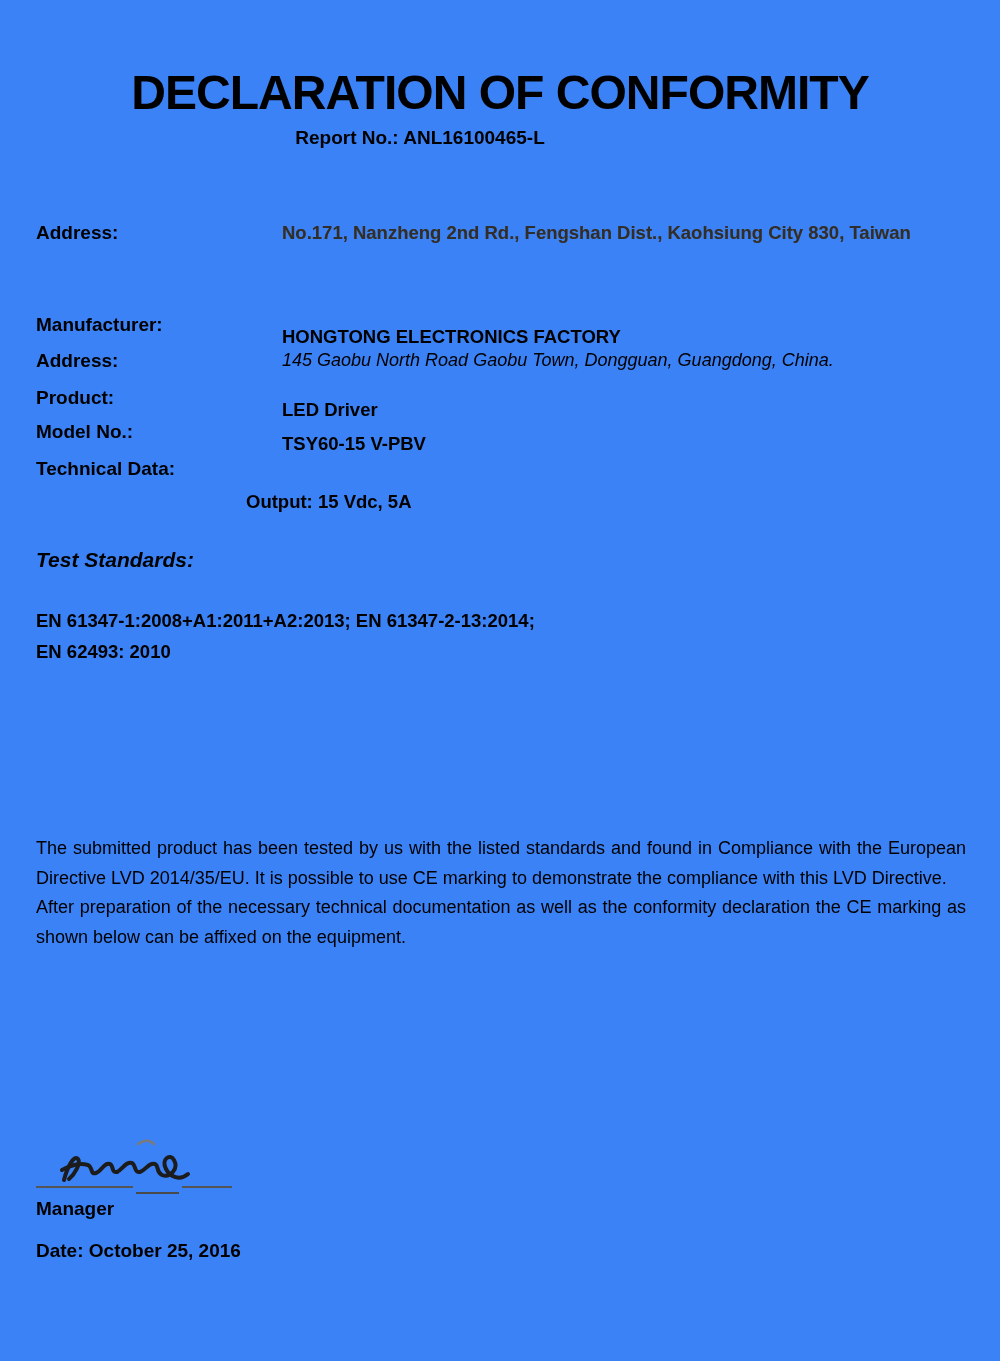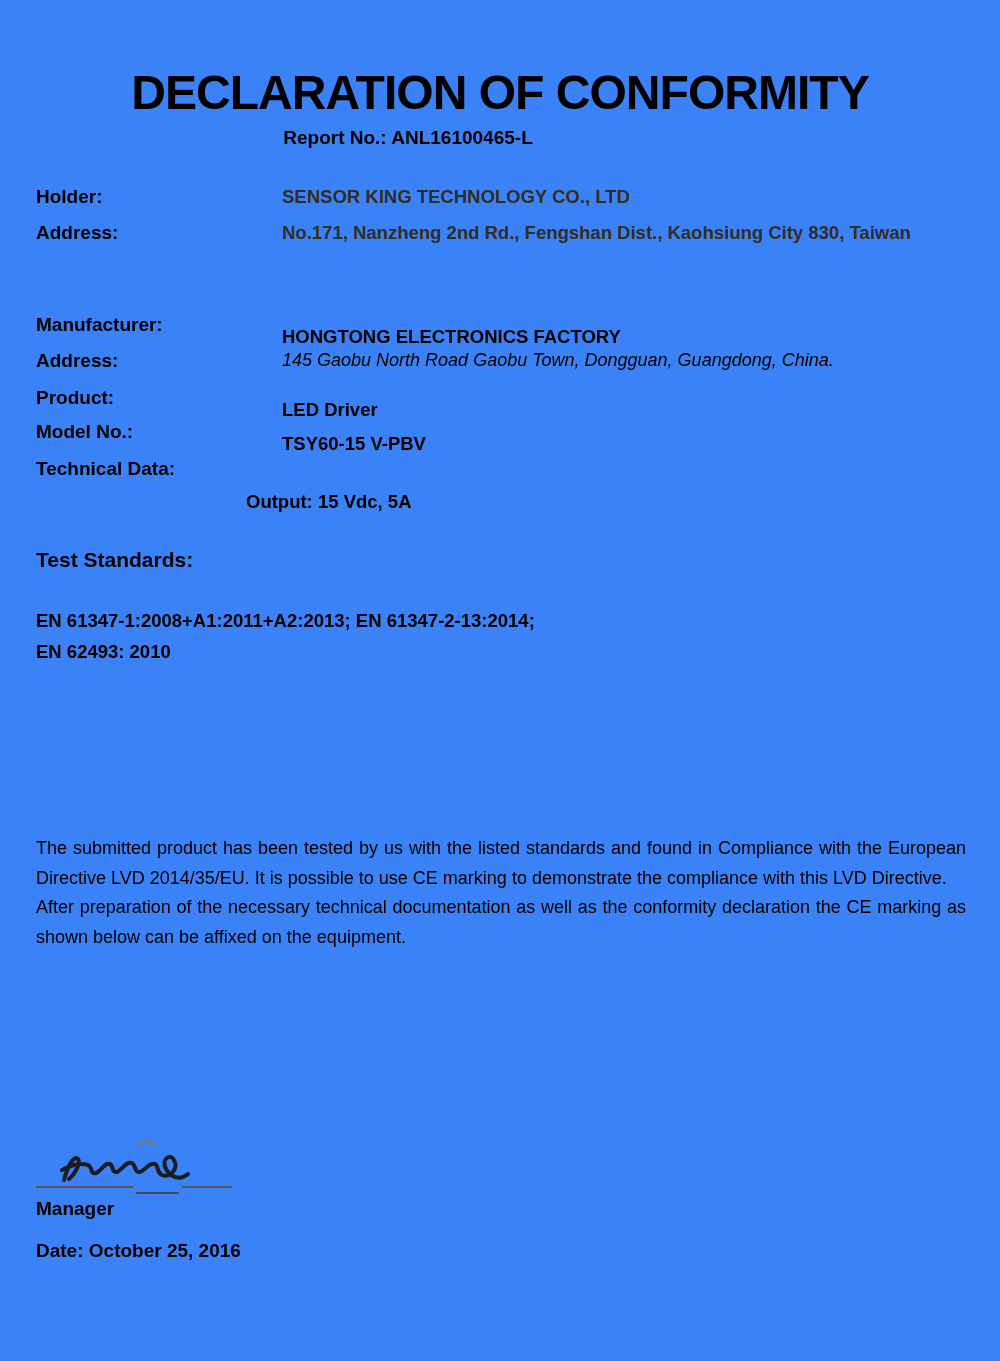--- a/index.html
+++ b/index.html
@@ -29,20 +29,21 @@
     white-space: nowrap;
   }
   .report-no {
     position: absolute;
     top: 127px;
     left: 0;
     width: 816px;
     text-align: center;
     font-size: 19px;
     font-weight: bold;
+    padding-left: 12px;
   }
   .row {
     position: absolute;
     left: 36px;
     right: 36px;
     height: 26px;
   }
   .row .label {
     position: absolute;
     left: 0;
@@ -72,20 +73,21 @@
     font-size: 18.5px;
     font-weight: bold;
     white-space: nowrap;
   }
   .section-heading {
     position: absolute;
     left: 36px;
     top: 548px;
     font-size: 21px;
     font-weight: bold;
+    font-style: italic;
   }
   .standard-line {
     position: absolute;
     left: 36px;
     font-size: 18.5px;
     font-weight: bold;
     white-space: nowrap;
   }
   .standard-line.l1 { top: 610px; }
   .standard-line.l2 { top: 641px; }
@@ -128,24 +130,20 @@
   }
 </style>
 </head>
 <body>
 
 <div class="page">
 
   <div class="doc-title">DECLARATION OF CONFORMITY</div>
   <div class="report-no">Report No.: ANL16100465-L</div>
 
-  <div class="row" style="top:186px;">
-    <span class="label">Holder:</span>
-    <span class="value scanned">SENSOR KING TECHNOLOGY CO., LTD</span>
-  </div>
 
   <div class="row" style="top:222px;">
     <span class="label">Address:</span>
     <span class="value scanned">No.171, Nanzheng 2nd Rd., Fengshan Dist., Kaohsiung City 830, Taiwan</span>
   </div>
 
   <div class="row" style="top:314px;">
     <span class="label">Manufacturer:</span>
     <span class="value bold">HONGTONG ELECTRONICS FACTORY</span>
   </div>

